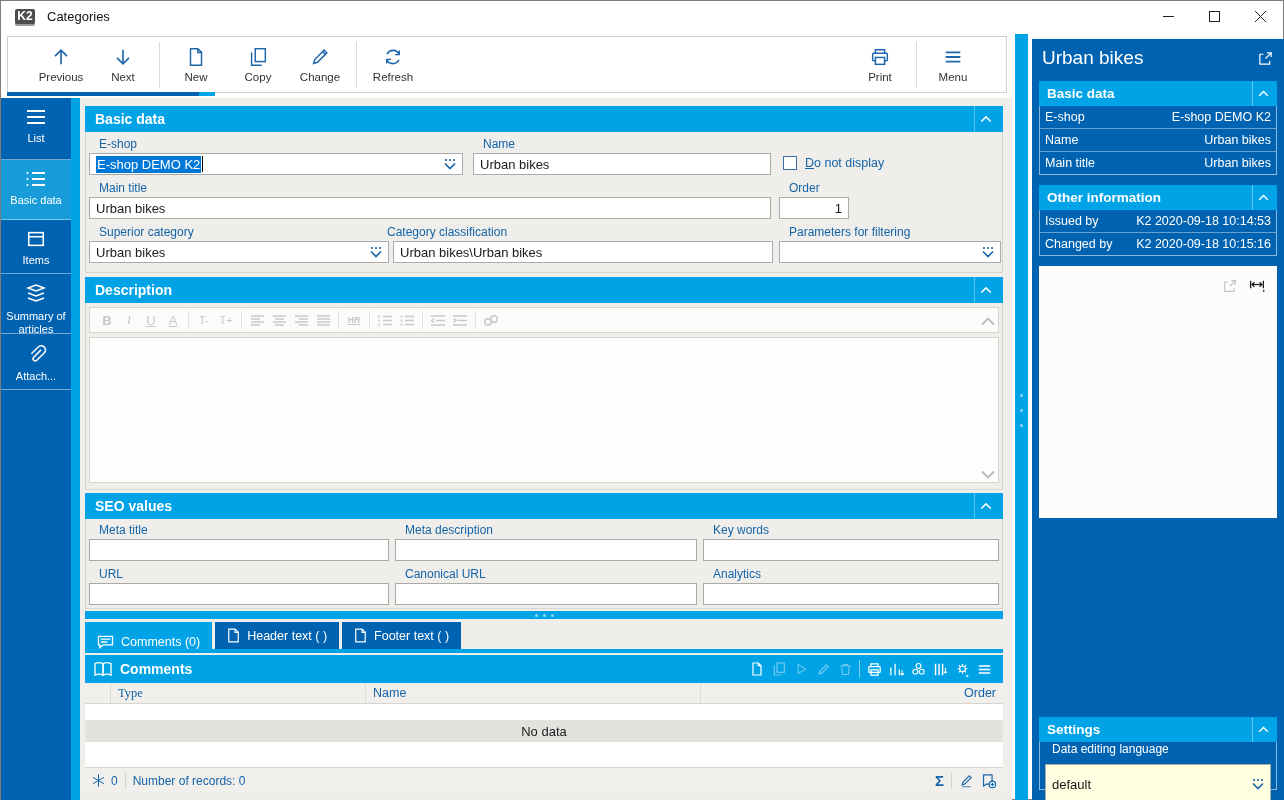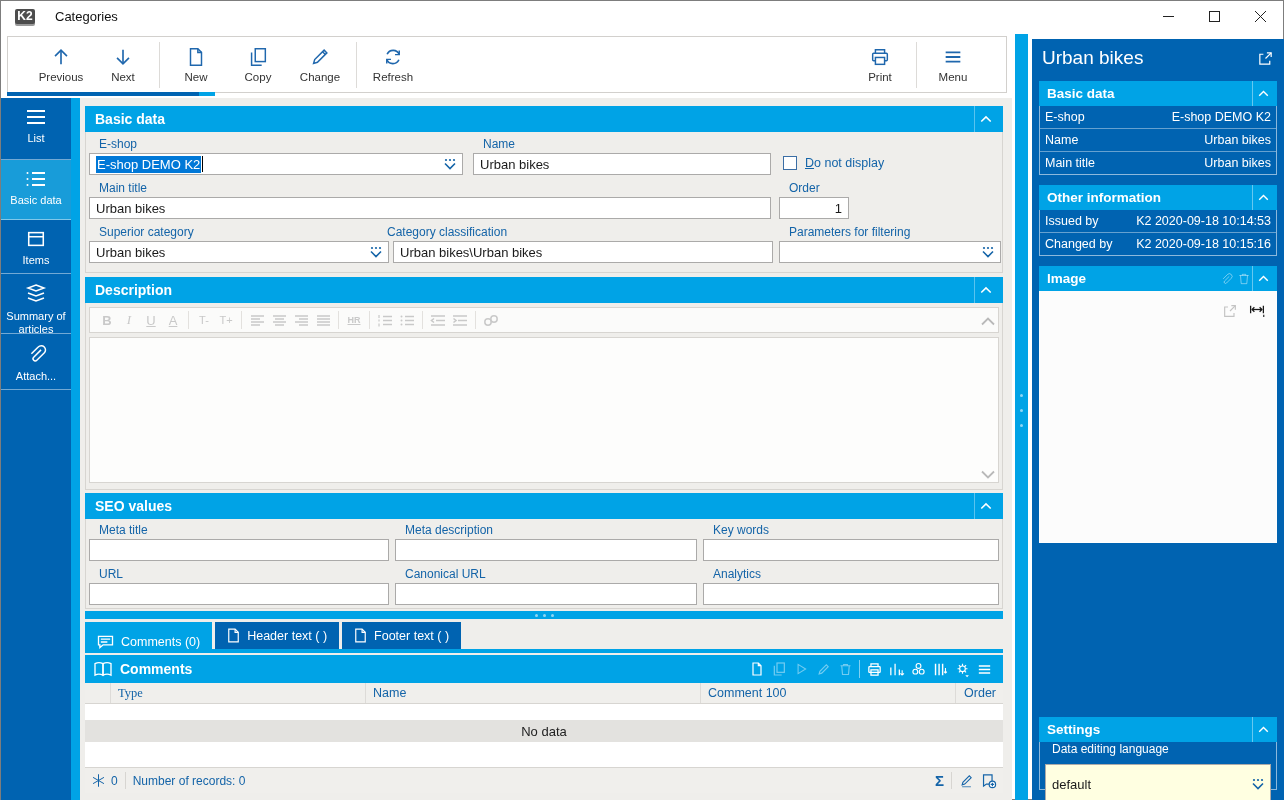--- a/index.html
+++ b/index.html
@@ -7,21 +7,21 @@
        font-family:"Liberation Sans", sans-serif; -webkit-font-smoothing:antialiased;}
   .window{position:relative;width:1284px;height:800px;background:#ffffff;
           border:1px solid #7d7d7d;box-sizing:border-box;}
 
   
   .titlebar{position:absolute;left:0;top:0;right:0;height:30px;background:#fff;
             display:flex;align-items:center;padding-left:14px;box-sizing:border-box;}
   .k2badge{width:20px;height:15px;background:#4d4d4d;color:#fff;font-size:12px;font-weight:bold;
            display:flex;align-items:center;justify-content:center;border-radius:2px;
            box-shadow:0 2px 0 #9a9a9a;}
-  .wtitle{margin-left:20px;font-size:13px;color:#111;}
+  .wtitle{margin-left:12px;font-size:13px;color:#111;}
   .winctrls{margin-left:auto;display:flex;height:30px;}
   .wbtn{width:46px;height:30px;display:flex;align-items:center;justify-content:center;color:#222;}
   .wbtn svg{display:block;}
 
   
   .toolbarwrap{position:absolute;left:0;top:30px;width:1012px;height:67px;background:#fff;}
   .toolbar{position:absolute;left:6px;top:5px;width:1000px;height:57px;box-sizing:border-box;
            border:1px solid #d2d0cd;display:flex;align-items:center;padding:0 22px;}
   .tbtn{min-width:50px;padding:0 6px;height:50px;display:flex;flex-direction:column;align-items:center;
         justify-content:center;color:#1f67ad;cursor:default;}
@@ -597,21 +597,20 @@
               <svg width="17" height="17" viewBox="0 0 24 24" stroke="currentColor" stroke-width="2">
                 <path d="M4 7h16M4 12h16M4 17h16"></path>
               </svg>
             </span>
         </div>
       </div>
       <div class="colhead">
         <div class="col" style="width:26px;"></div>
         <div class="col" style="width:255px;font-family:Liberation Serif, serif;">Type</div>
         <div class="col" style="width:335px;">Name</div>
-        <div class="col" style="width:255px;">Comment 100</div>
         <div class="col" style="flex:1;justify-content:flex-end;border-right:none;">Order</div>
       </div>
       <div class="gridbody" style="height:63px;">
         <div class="nodata">No data</div>
       </div>
       <div class="gfoot">
         <span>
             <svg width="15" height="15" viewBox="0 0 24 24" stroke="#1464A8" stroke-width="1.6">
               <path d="M12 2v20M3.3 7l17.4 10M20.7 7 3.3 17"></path>
             </svg>
@@ -698,40 +697,20 @@
           <span class="v">K2 2020-09-18 10:14:53</span>
         </div>
         <div class="rprow">
           <span>Changed by</span>
           <span class="v">K2 2020-09-18 10:15:16</span>
         </div>
       </div>
     </div>
 
     <div class="rpcard" style="top:227px;">
-      <div class="rphead">
-        <span>Image</span>
-        <span class="hicons">
-          <span>
-              <svg width="14" height="14" viewBox="0 0 24 24" fill="none" stroke="currentColor" stroke-width="1.7">
-                <path d="M17.5 7.5l-8 8a2.4 2.4 0 1 0 3.4 3.4l8-8a4.6 4.6 0 1 0-6.5-6.5L7 11.8"></path>
-              </svg>
-            </span>
-          <span>
-              <svg width="14" height="14" viewBox="0 0 24 24" fill="none" stroke="currentColor" stroke-width="1.7">
-                <path d="M4 6h16M9 6V4h6v2M6 6l1.2 14h9.6L18 6"></path>
-              </svg>
-            </span>
-        </span>
-        <span class="chev">
-            <svg width="11" height="7" viewBox="0 0 14 9" fill="none" stroke="#fff" stroke-width="1.8">
-              <path d="M1.5 7.5 7 2l5.5 5.5"></path>
-            </svg>
-          </span>
-      </div>
       <div class="rpbody imgbody" style="height:252px;">
         <div class="imgtools">
           <span>
               <svg width="16" height="16" viewBox="0 0 24 24" fill="none" stroke="#c3c3c3" stroke-width="1.7">
                 <path d="M9 6H4v14h14v-5"></path>
                 <path d="M12 12l8-8"></path>
                 <path d="M14 4h6v6"></path>
               </svg>
             </span>
           <span>

